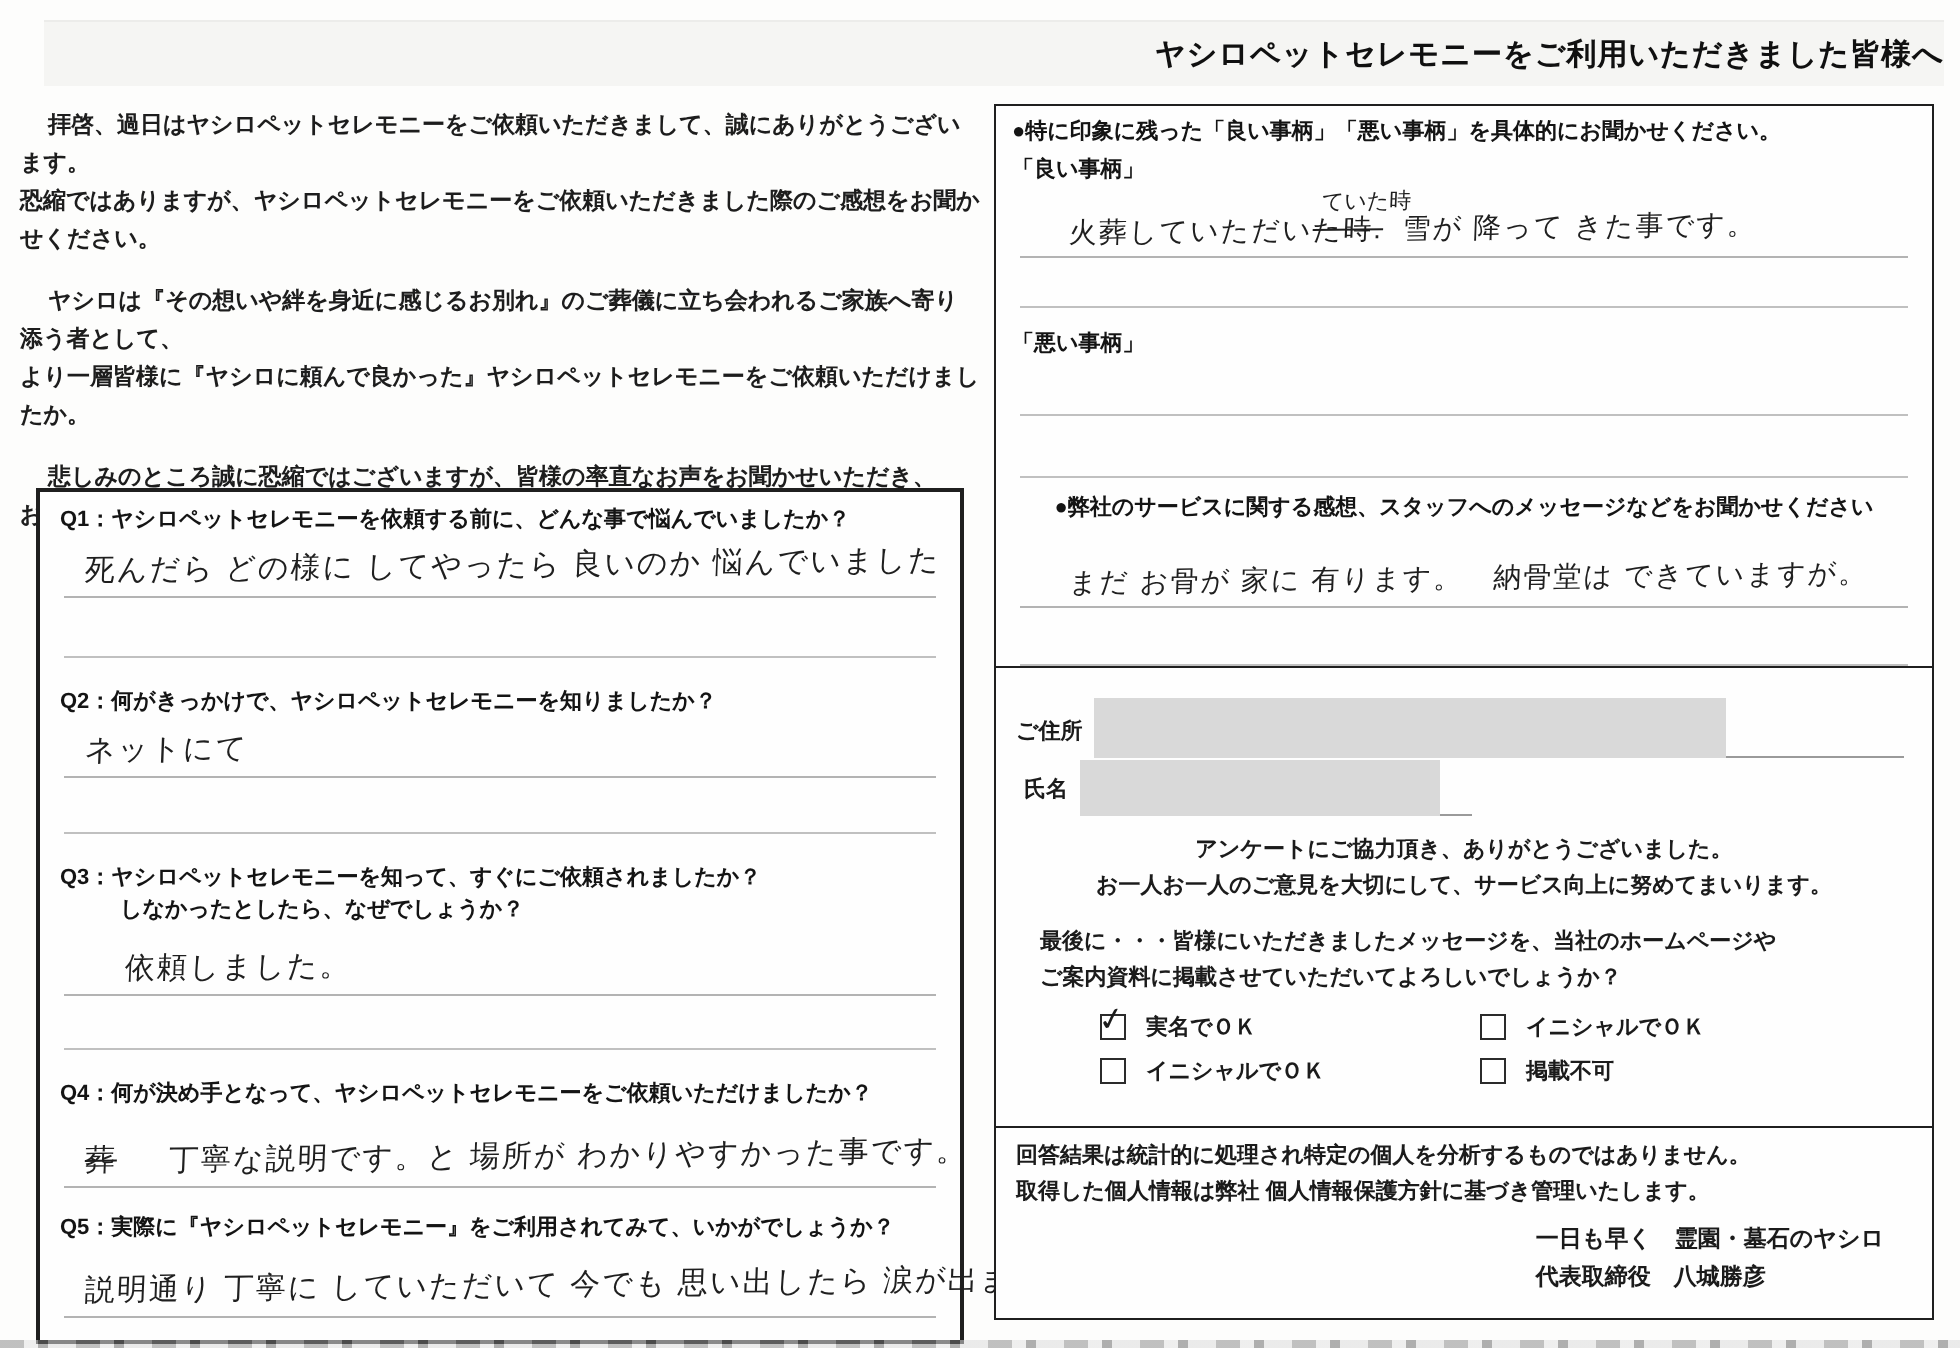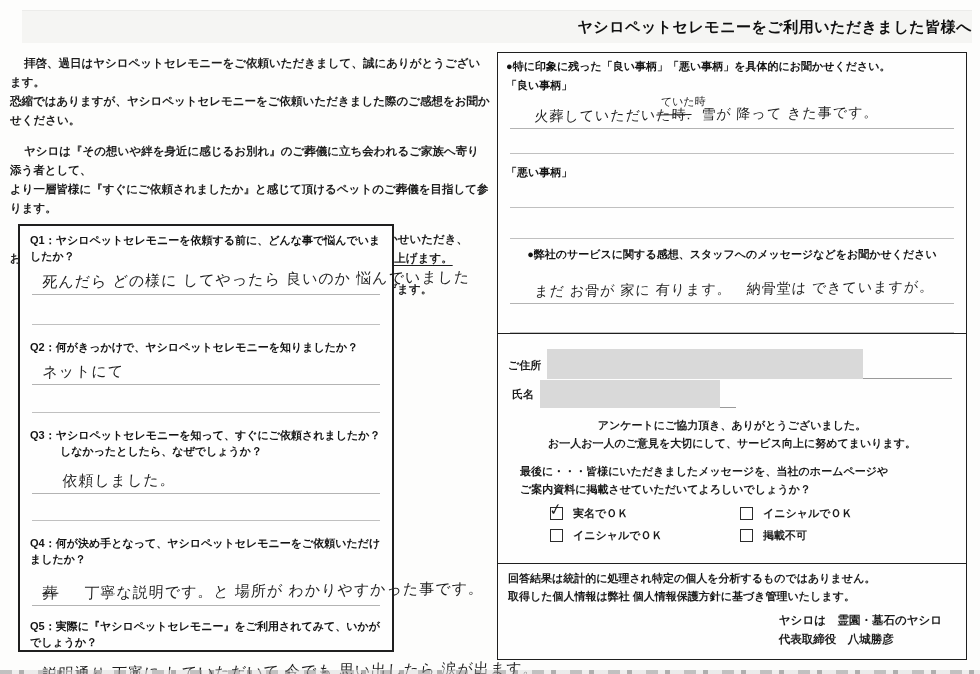--- a/index.html
+++ b/index.html
@@ -17,21 +17,21 @@
   }
   .header-band .title{font-size:15px;font-weight:bold;letter-spacing:.5px;color:#101010;}
   
   .left-col{position:absolute;top:54px;left:10px;width:480px;}
   .intro p{margin:0;font-size:11.5px;font-weight:bold;line-height:19px;color:#1d1d1d;}
   .intro p.ind{text-indent:14px;}
   .intro .gap{height:12px;}
   .ul{text-decoration:underline;text-underline-offset:3px;}
   
   .q-box{
-    position:absolute;top:224px;left:18px;width:376px;height:428px;
+    position:absolute;top:244px;left:18px;width:464px;height:428px;
     border:2px solid #1f1f1f;background:#fefefe;box-sizing:border-box;
     padding:6px 10px 0 10px;
   }
   .q-label{font-size:11px;font-weight:bold;line-height:16px;color:#141414;}
   .ans-line{
     border-bottom:1px solid #b3b3b3;margin:0 2px;
     display:flex;align-items:flex-end;padding:0 4px 2px 10px;
   }
   .extra-line{border-bottom:1px solid #c0c0c0;margin:0 2px;}
   
@@ -94,21 +94,21 @@
 
 <div class="header-band">
   <span class="title">ヤシロペットセレモニーをご利用いただきました皆様へ</span>
 </div>
 
 <div class="left-col intro">
   <p class="ind">拝啓、過日はヤシロペットセレモニーをご依頼いただきまして、誠にありがとうございます。</p>
   <p>恐縮ではありますが、ヤシロペットセレモニーをご依頼いただきました際のご感想をお聞かせください。</p>
   <div class="gap"></div>
   <p class="ind">ヤシロは『その想いや絆を身近に感じるお別れ』のご葬儀に立ち会われるご家族へ寄り添う者として、</p>
-  <p>より一層皆様に『すぐにご依頼されましたか』と感じて頂けるペットのご葬儀を目指して参ります。</p>
+  <p>より一層皆様に『ヤシロに頼んで良かった』ヤシロペットセレモニーをご依頼いただけましたか。</p>
   <div class="gap"></div>
   <p class="ind">悲しみのところ誠に恐縮ではございますが、皆様の率直なお声をお聞かせいただき、</p>
   <p><span>お手数をお掛けいたしますが、</span><span class="ul">同封の返信用封筒にてご返送をお願い申し上げます。</span></p>
   <div class="gap"></div>
   <p class="ind">一日も早く、心穏やかにお過ごし頂けますよう、心よりお祈り申し上げます。</p>
 </div>
 
 <div class="q-box">
 
   <div style="margin-bottom:14px;">
@@ -214,21 +214,21 @@
         <span>掲載不可</span>
       </span>
     </div>
   </div>
 
   <div class="sec sec-d">
     <p class="left-note" style="margin-left:2px;">回答結果は統計的に処理され特定の個人を分析するものではありません。</p>
     <p class="left-note" style="margin-left:2px;">取得した個人情報は弊社 個人情報保護方針に基づき管理いたします。</p>
     <div class="sig-block">
       <span class="sig-inner">
-        <div>ヤシロは　霊園・墓石のヤシロ</div>
+        <div>一日も早く　霊園・墓石のヤシロ</div>
         <div>代表取締役　八城勝彦</div>
       </span>
     </div>
   </div>
 
 </div>
 
 <div class="scan-edge"></div>
 
 </body></html>

